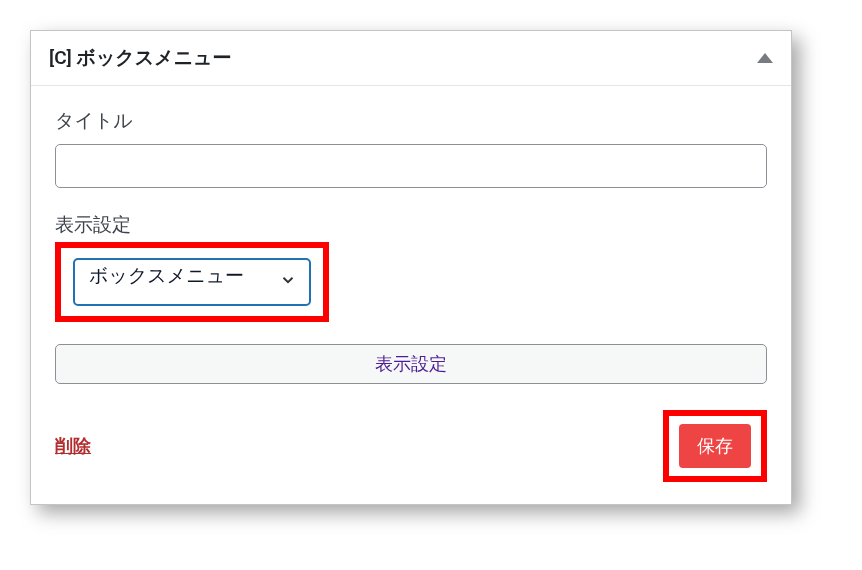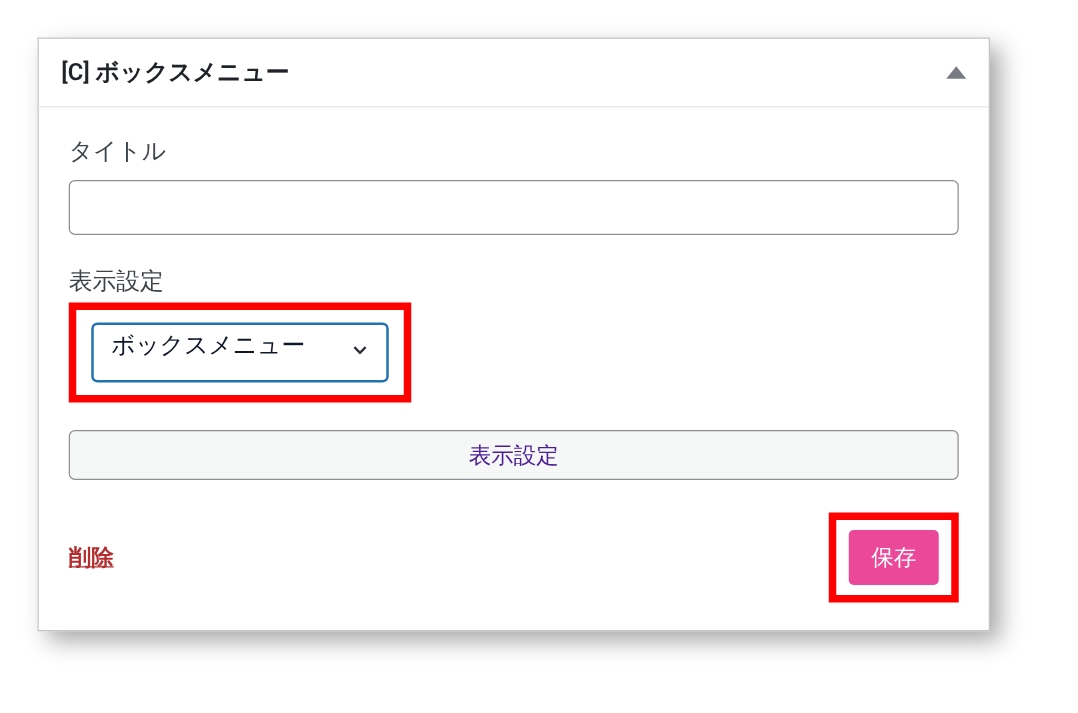--- a/index.html
+++ b/index.html
@@ -122,21 +122,21 @@
       text-decoration: underline;
       cursor: pointer;
       font-weight: bold;
     }
     .save-wrap {
       border: 6px solid #ff0000;
       padding: 8px 10px;
       display: inline-block;
     }
     .save-btn {
-      background: #ec4899;
+      background: #ef4444;
       color: #fff;
       border: none;
       border-radius: 4px;
       padding: 10px 18px;
       font-size: 18px;
       cursor: pointer;
     }
     .menu-name-row {
       margin-bottom: 0;
     }

